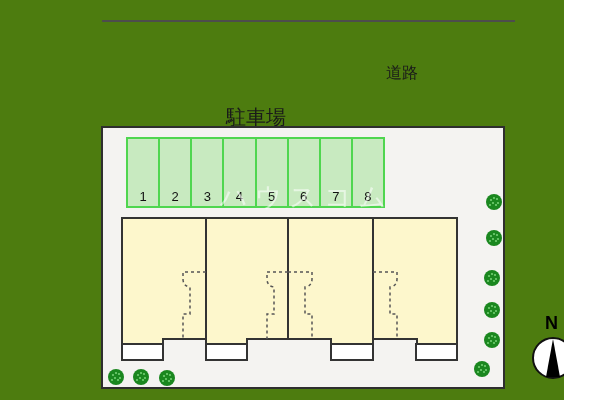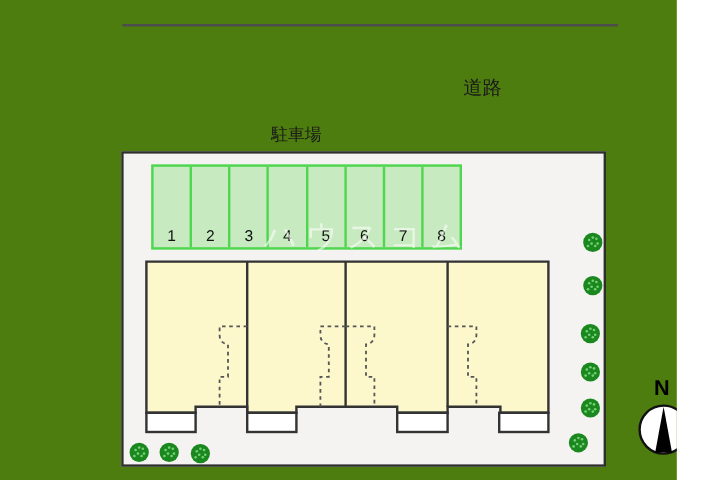--- a/index.html
+++ b/index.html
@@ -3,21 +3,21 @@
 <meta charset="utf-8">
 <style>
   html,body{margin:0;padding:0;background:#fff;}
   .scene{
     position:relative;width:564px;height:400px;background:#4d7c0f;overflow:hidden;
     font-family:"Liberation Sans","DejaVu Sans",sans-serif;color:#1a1a1a;
   }
   .road-line{position:absolute;left:102px;top:20px;width:413px;height:2px;background:#4d4d4d;}
   .lbl{position:absolute;white-space:nowrap;}
   .lbl.road{left:386px;top:63px;font-size:16px;}
-  .lbl.parking{left:226px;top:104px;font-size:14px;}
+  .lbl.parking{left:226px;top:104px;font-size:20px;}
   .site{
     position:absolute;left:101px;top:126px;width:404px;height:263px;
     box-sizing:border-box;border:2px solid #2e2e2e;background:#f4f3f1;
   }
   .plot{
     position:absolute;left:126px;top:137px;width:259px;height:71px;
     box-sizing:border-box;border:2px solid #4fd64f;background:#c8eac0;
     display:flex;z-index:2;
   }
   .space{

